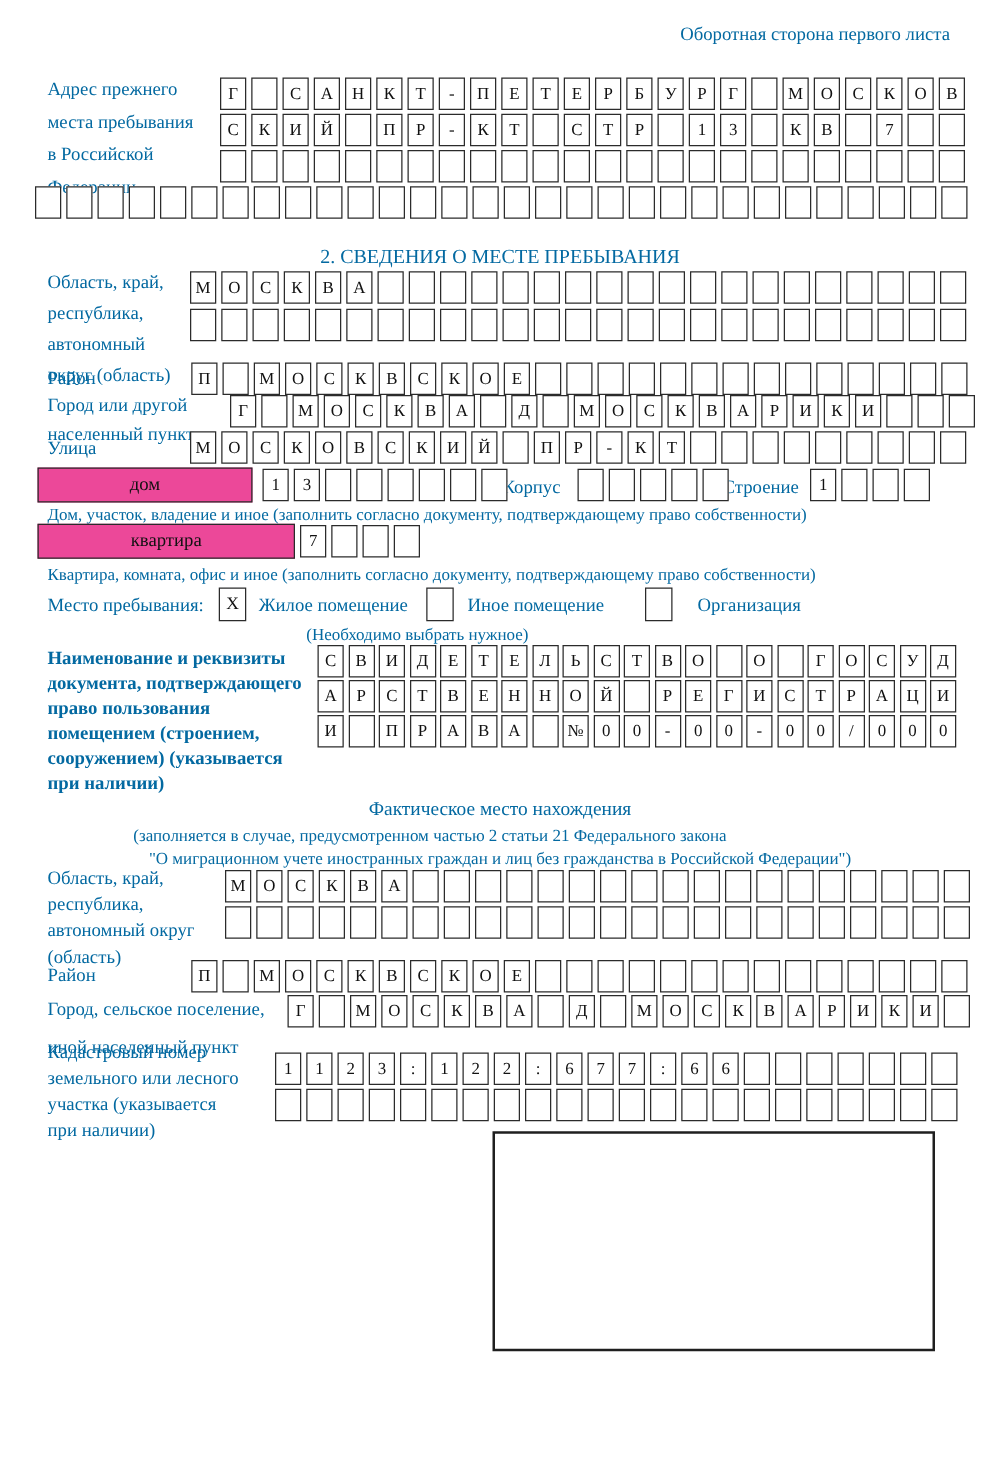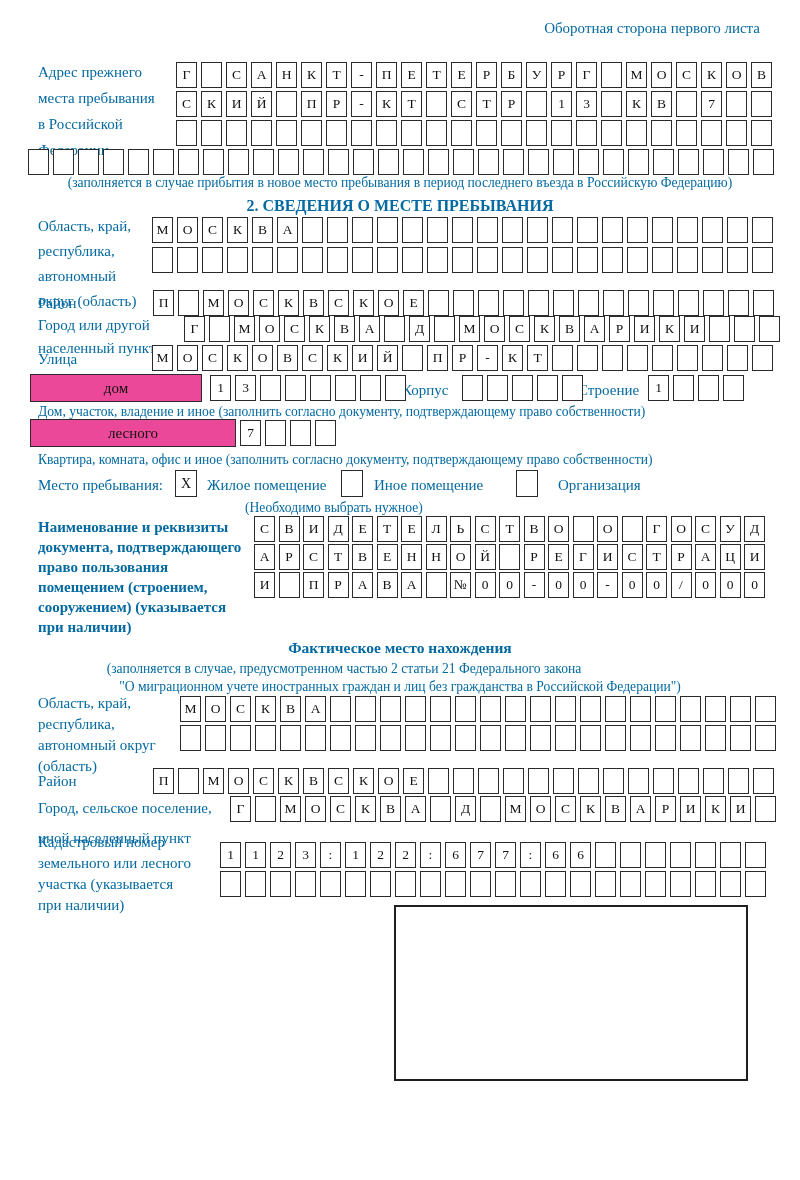--- a/index.html
+++ b/index.html
@@ -2,21 +2,21 @@
 <html><head>
 <meta charset="utf-8">
 <style>
   html,body{margin:0;padding:0;background:#fff;}
   .page{position:relative;width:800px;height:1180px;background:#ffffff;
         font-family:"Liberation Serif","DejaVu Serif",serif;color:#111;overflow:hidden;}
   .t{position:absolute;white-space:pre-line;font-size:15px;line-height:25px;color:#0369a1;}
   .lh26{line-height:26px;} .lh21{line-height:21px;} .lh20{line-height:20px;font-weight:bold;}
   .lh22{line-height:30px;} .lh23{line-height:23px;}
   .small{font-size:13.6px;line-height:17px;}
-  .bold{font-weight:bold;}
+  .bold{font-weight:normal;}
   .center{text-align:center;}
   .right{text-align:right;}
   .boxrow{position:absolute;display:flex;gap:4px;}
   .cb{flex:0 0 auto;width:21px;height:26px;border:1.6px solid #2b2b2b;box-sizing:border-box;
       display:flex;align-items:center;justify-content:center;
       font-size:13.5px;font-family:"Liberation Serif","DejaVu Serif",serif;color:#111;background:#fff;}
   .widefield{position:absolute;border:1.6px solid #2b2b2b;box-sizing:border-box;background:#ec4899;
       display:flex;align-items:center;justify-content:center;font-size:15px;}
   .checkbox{position:absolute;width:22px;height:27px;border:1.6px solid #2b2b2b;box-sizing:border-box;
       display:flex;align-items:center;justify-content:center;font-size:14px;background:#fff;}
@@ -27,21 +27,20 @@
 <body>
 
 <div class="page">
 
   <div class="t right" style="left:420px;top:16px;width:340px;">Оборотная сторона первого листа</div>
 
   <div class="t lh26" style="left:38px;top:59px;width:140px;">Адрес прежнего
 места пребывания
 в Российской
 Федерации</div>
-  <div class="t small center" style="left:0px;top:174px;width:800px;">(заполняется в случае прибытия в новое место пребывания в период последнего въезда в Российскую Федерацию)</div>
 
   <div class="t bold center" style="left:0px;top:193px;width:800px;font-size:16px;">2. СВЕДЕНИЯ О МЕСТЕ ПРЕБЫВАНИЯ</div>
 
   <div class="t" style="left:38px;top:214px;width:130px;">Область, край,
 республика,
 автономный
 округ (область)</div>
   <div class="t" style="left:38px;top:291px;width:120px;">Район</div>
   <div class="t lh23" style="left:38px;top:314px;width:150px;">Город или другой
 населенный пункт</div>
@@ -573,21 +572,21 @@
         <span class="cb"></span>
         <span class="cb"></span>
         <span class="cb"></span>
         <span class="cb"></span>
         <span class="cb"></span>
         <span class="cb"></span>
       </div>
     </div>
   <div id="fields-layer">
       <div class="widefield" style="left: 30px; top: 374px; width: 172px; height: 28px;">дом</div>
-      <div class="widefield" style="left: 30px; top: 419px; width: 206px; height: 28px;">лесного</div>
+      <div class="widefield" style="left: 30px; top: 419px; width: 206px; height: 28px;">квартира</div>
     </div>
   <div id="checkbox-layer">
       <div class="checkbox" style="left: 175px; top: 470px;">X</div>
       <div class="checkbox" style="left: 341px; top: 470px;"></div>
       <div class="checkbox" style="left: 516px; top: 470px;"></div>
     </div>
 
 </div>
 
 </body></html>

